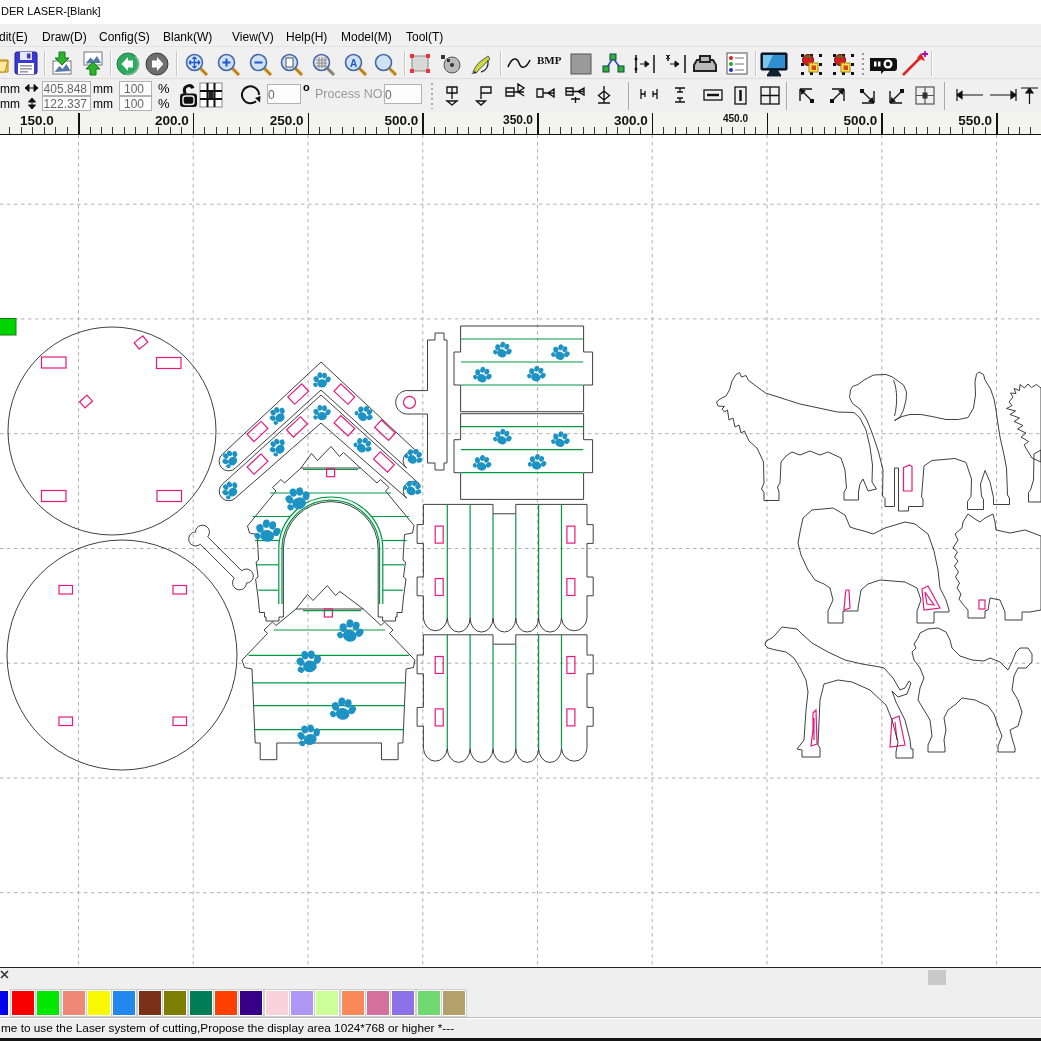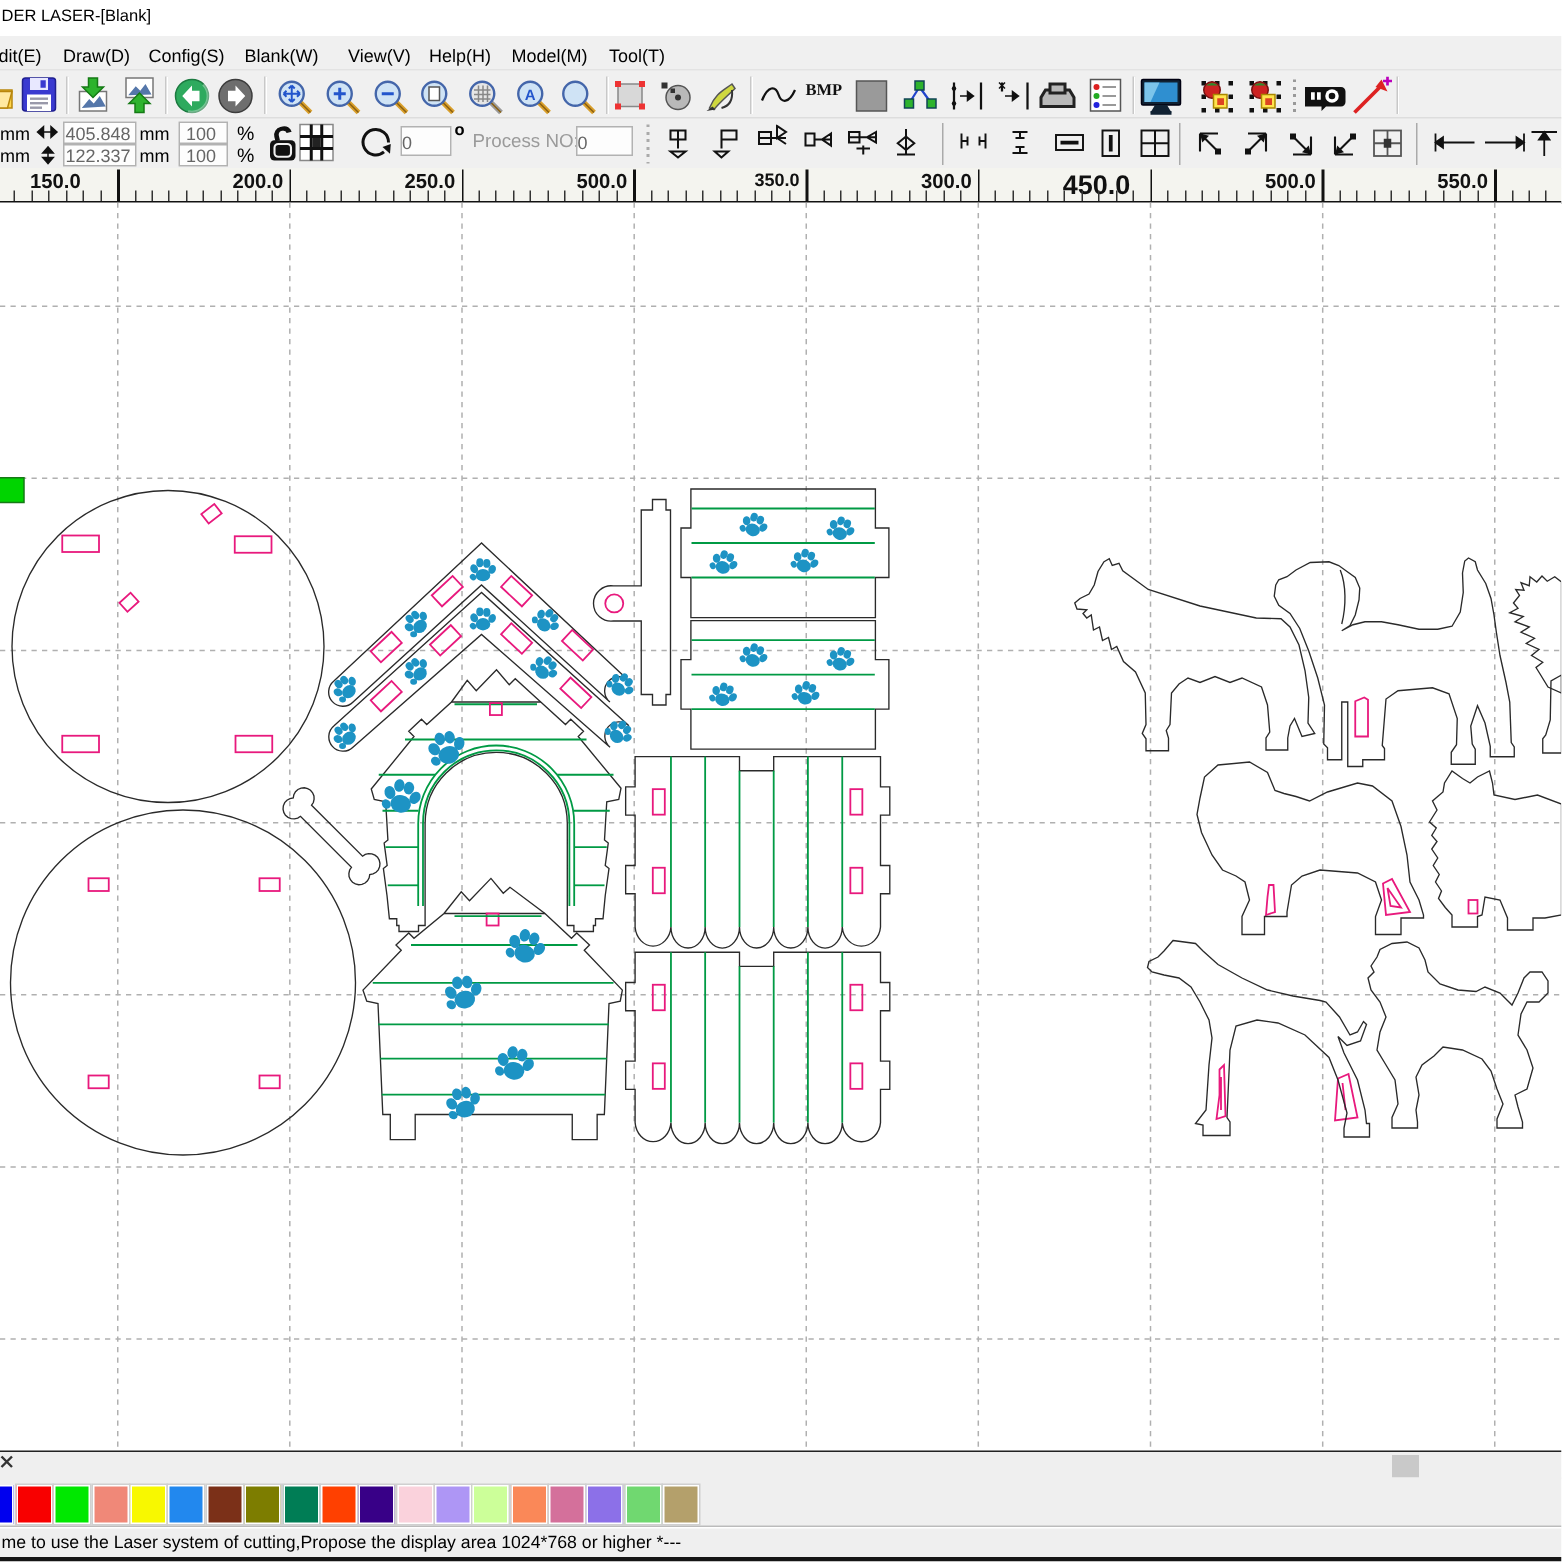--- a/index.html
+++ b/index.html
@@ -347,21 +347,21 @@
     <div style="position:absolute;left:134.8px;top:1px;width:54px;text-align:right;font-size:13.5px;font-weight:bold;color:#111;">200.0</div>
     <div style="position:absolute;left:307.5px;top:1px;width:1.5px;height:21px;background:#111;"></div>
     <div style="position:absolute;left:249.5px;top:1px;width:54px;text-align:right;font-size:13.5px;font-weight:bold;color:#111;">250.0</div>
     <div style="position:absolute;left:422.2px;top:1px;width:1.5px;height:21px;background:#111;"></div>
     <div style="position:absolute;left:364.2px;top:1px;width:54px;text-align:right;font-size:13.5px;font-weight:bold;color:#111;">500.0</div>
     <div style="position:absolute;left:537.0px;top:1px;width:1.5px;height:21px;background:#111;"></div>
     <div style="position:absolute;left:479.0px;top:1px;width:54px;text-align:right;font-size:12px;font-weight:bold;color:#111;">350.0</div>
     <div style="position:absolute;left:651.8px;top:1px;width:1.5px;height:21px;background:#111;"></div>
     <div style="position:absolute;left:593.8px;top:1px;width:54px;text-align:right;font-size:13.5px;font-weight:bold;color:#111;">300.0</div>
     <div style="position:absolute;left:766.5px;top:1px;width:1.5px;height:21px;background:#111;"></div>
-    <div style="position:absolute;left:708.5px;top:1px;width:54px;text-align:left;font-size:18px;font-weight:bold;color:#111;">450.0</div>
+    <div style="position:absolute;left:708.5px;top:1px;width:54px;text-align:center;font-size:10px;font-weight:bold;color:#111;">450.0</div>
     <div style="position:absolute;left:881.2px;top:1px;width:1.5px;height:21px;background:#111;"></div>
     <div style="position:absolute;left:823.2px;top:1px;width:54px;text-align:right;font-size:13.5px;font-weight:bold;color:#111;">500.0</div>
     <div style="position:absolute;left:996.0px;top:1px;width:1.5px;height:21px;background:#111;"></div>
     <div style="position:absolute;left:938.0px;top:1px;width:54px;text-align:right;font-size:13.5px;font-weight:bold;color:#111;">550.0</div>
     <div style="position:absolute;left:9.1px;top:15px;width:1px;height:7px;background:#333;"></div>
     <div style="position:absolute;left:20.6px;top:15px;width:1px;height:7px;background:#333;"></div>
     <div style="position:absolute;left:32.1px;top:15px;width:1px;height:7px;background:#333;"></div>
     <div style="position:absolute;left:43.6px;top:15px;width:1px;height:7px;background:#333;"></div>
     <div style="position:absolute;left:55.0px;top:15px;width:1px;height:7px;background:#333;"></div>
     <div style="position:absolute;left:66.5px;top:15px;width:1px;height:7px;background:#333;"></div>

